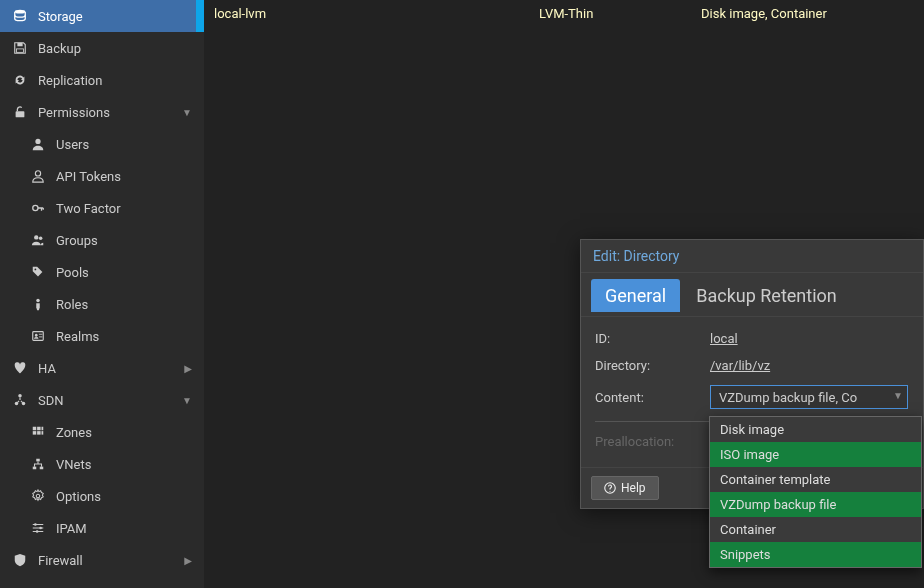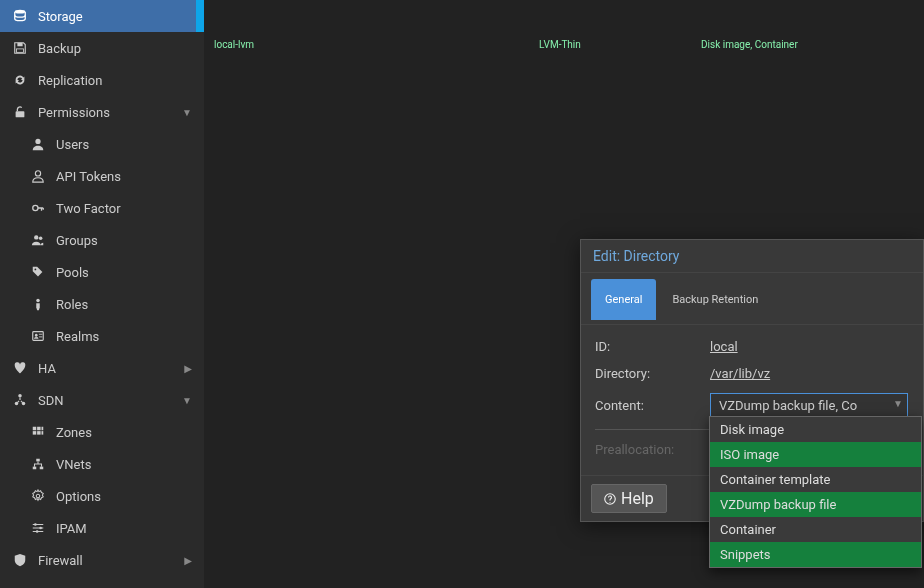--- a/index.html
+++ b/index.html
@@ -6,42 +6,42 @@
     body { background: #222; color: #ccc; width: 924px; height: 588px; overflow: hidden; position: relative; }
     
     .sidebar { width: 204px; background: #2a2a2a; height: 100%; float: left; }
     .sidebar-item { display: flex; align-items: center; padding: 8px 12px; cursor: pointer; font-size: 13px; color: #ccc; position: relative; }
     .sidebar-item.active { background: #3e6ea8; color: #fff; border-right: 8px solid #0ea5e9; }
     .sidebar-item.sub { padding-left: 30px; }
     .sidebar-item .icon { width: 16px; height: 16px; margin-right: 10px; display: inline-flex; align-items: center; justify-content: center; }
     .sidebar-item .expand { position: absolute; right: 12px; color: #888; font-size: 10px; }
     
     .main { margin-left: 204px; height: 100%; background: #222; position: relative; }
-    .table-row { display: flex; padding: 6px 10px; font-size: 10px; color: #86efac; margin-top: 33px; }
+    .table-row { display: flex; padding: 6px 10px; font-size: 13px; color: #fef9c3; }
     .col1 { width: 325px; }
     .col2 { width: 162px; }
     .col3 { flex: 1; }
     
     .dialog { position: absolute; left: 580px; top: 239px; width: 344px; background: #393939; border: 1px solid #555; box-shadow: 0 4px 20px rgba(0,0,0,0.5); }
     .dialog-header { padding: 8px 12px; font-size: 14px; color: #6fa8dc; border-bottom: 1px solid #444; }
     .tabs { display: flex; padding: 6px 10px 0 10px; gap: 2px; }
-    .tab { padding: 14px 14px; font-size: 11px; color: #ccc; cursor: pointer; border-radius: 3px 3px 0 0; }
+    .tab { padding: 6px 14px; font-size: 18px; color: #ccc; cursor: pointer; border-radius: 3px 3px 0 0; }
     .tab.active { background: #4a90d9; color: #fff; }
     .dialog-body { padding: 14px 14px 6px 14px; border-top: 1px solid #444; margin-top: 4px; }
     .form-row { display: flex; align-items: center; margin-bottom: 12px; font-size: 13px; }
     .form-row.disabled { color: #666; }
     .form-label { width: 115px; color: #ccc; }
     .form-row.disabled .form-label { color: #666; }
     .form-value { flex: 1; color: #ccc; text-decoration: underline; }
     .form-input { flex: 1; background: #333; border: 1px solid #4a90d9; padding: 4px 22px 4px 8px; color: #ccc; font-size: 13px; position: relative; height: 24px; }
     .form-input-wrap { flex: 1; position: relative; }
     .form-input-wrap .chevron { position: absolute; right: 6px; top: 5px; color: #888; font-size: 10px; pointer-events: none; }
     .hr { border-top: 1px solid #555; margin: 4px 0 12px 0; }
     .dialog-footer { display: flex; padding: 8px 10px; border-top: 1px solid #444; }
-    .btn { background: #555; border: 1px solid #666; padding: 4px 12px; color: #eee; font-size: 16px; border-radius: 2px; cursor: pointer; display: inline-flex; align-items: center; gap: 5px; }
+    .btn { background: #555; border: 1px solid #666; padding: 4px 12px; color: #eee; font-size: 12px; border-radius: 2px; cursor: pointer; display: inline-flex; align-items: center; gap: 5px; }
     .btn .icon { width: 12px; height: 12px; display: inline-flex; align-items: center; justify-content: center; }
     
     .dropdown { position: absolute; left: 709px; top: 416px; width: 213px; background: #3a3a3a; border: 1px solid #666; box-shadow: 0 4px 12px rgba(0,0,0,0.6); z-index: 100; }
     .dropdown-item { padding: 5px 10px; font-size: 13px; color: #ddd; cursor: pointer; }
     .dropdown-item.selected { background: #15803d; }
     
     svg { fill: currentColor; }
   </style>
 </head>
 <body>

